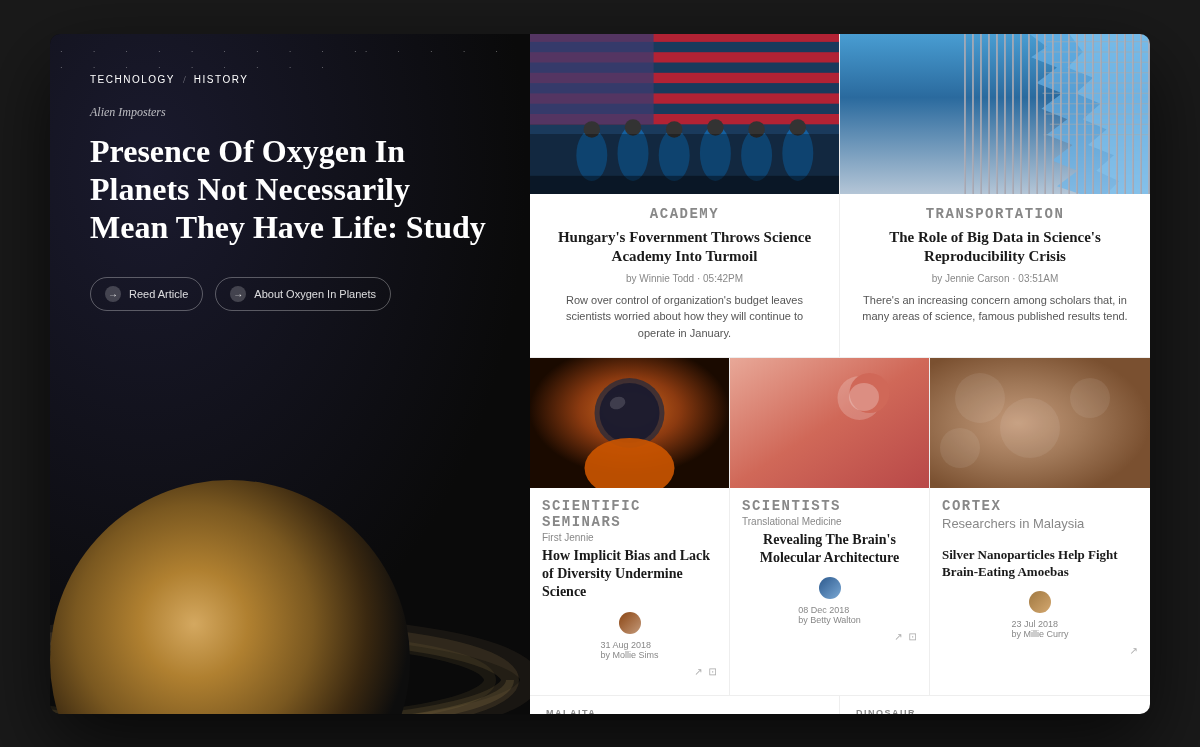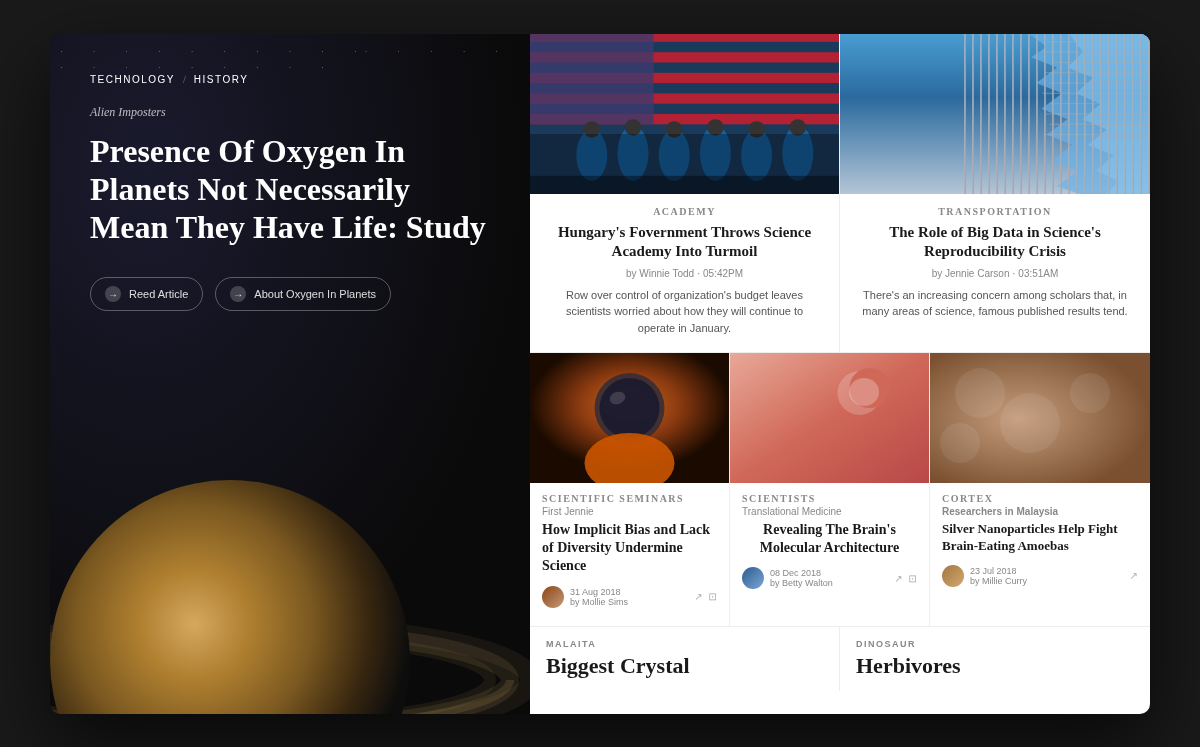--- a/index.html
+++ b/index.html
@@ -188,22 +188,22 @@
         transparent 2px,
         transparent 8px
       );
     }
 
     .card-content {
       padding: 12px 16px 16px;
     }
 
     .card-category {
-      font-family: Liberation Serif, serif;
-      font-size: 10px;
+      font-family: Liberation Mono, monospace;
+      font-size: 14px;
       font-weight: 700;
       letter-spacing: 1.5px;
       text-transform: uppercase;
       color: #888;
       margin-bottom: 6px;
       text-align: center;
     }
 
     .card-title {
       font-family: Georgia, serif;
@@ -280,20 +280,21 @@
 
     .card-content-sm {
       padding: 10px 12px 12px;
     }
 
     .card-meta-row {
       display: flex;
       align-items: center;
       gap: 6px;
       margin-bottom: 6px;
+      flex-direction: column;
     }
 
     .avatar {
       width: 22px;
       height: 22px;
       border-radius: 50%;
       background: linear-gradient(135deg, #8b4513, #c49a7a);
       flex-shrink: 0;
     }
 
@@ -604,21 +605,21 @@
               <circle cx="100" cy="70" r="30"></circle>
               <circle cx="160" cy="40" r="20"></circle>
               <circle cx="30" cy="90" r="20"></circle>
             </g>
           </svg>
         </div>
         <div class="card-content-sm">
           <div class="card-category" style="text-align:left; margin-bottom:2px;">
             <span>CORTEX</span>
           </div>
-          <div style="font-family:Arial,sans-serif; font-size:10px; color:#888; margin-bottom:4px;font-weight:bold;">Researchers in Malaysia</div>
+          <div style="font-family:Arial,sans-serif; font-size:13px; color:#888; margin-bottom:16px;">Researchers in Malaysia</div>
           <div class="card-title" style="text-align:left; font-size:13px; margin-bottom:10px;">Silver Nanoparticles Help Fight Brain-Eating Amoebas</div>
           <div class="card-meta-row">
             <div class="avatar avatar-3"></div>
             <div>
               <div class="meta-text">23 Jul 2018</div>
               <div class="meta-text">by Millie Curry</div>
             </div>
             <div class="meta-icons">
               <span class="meta-icon">↗</span>
             </div>

